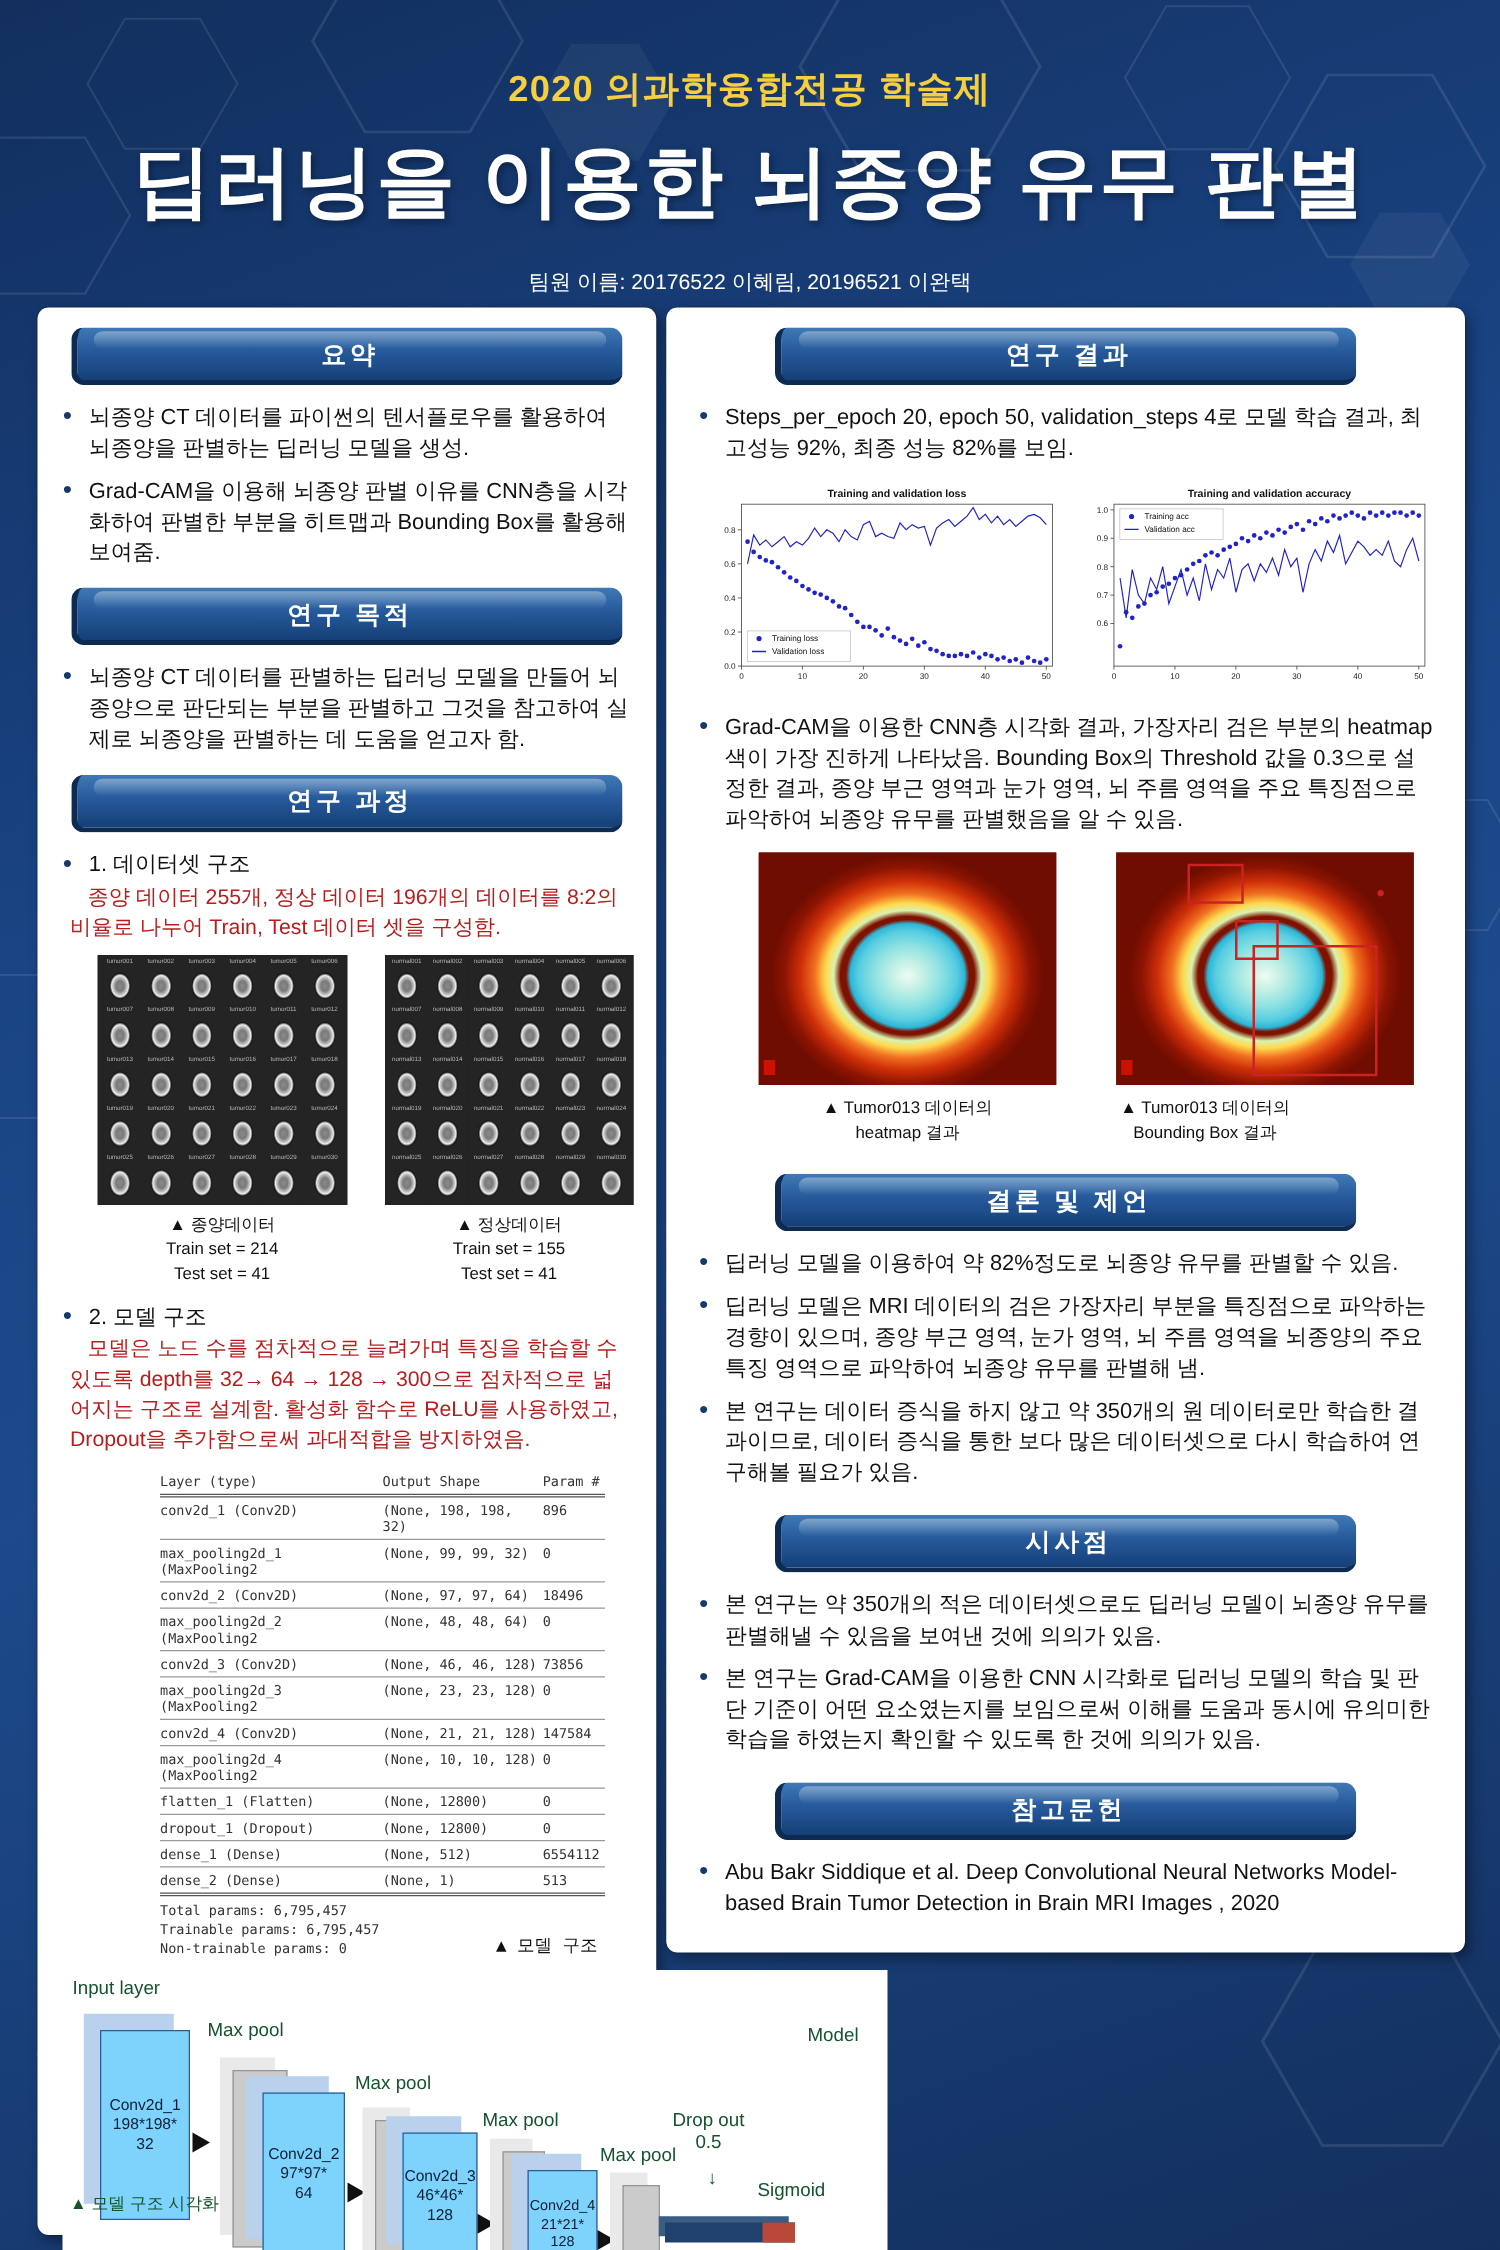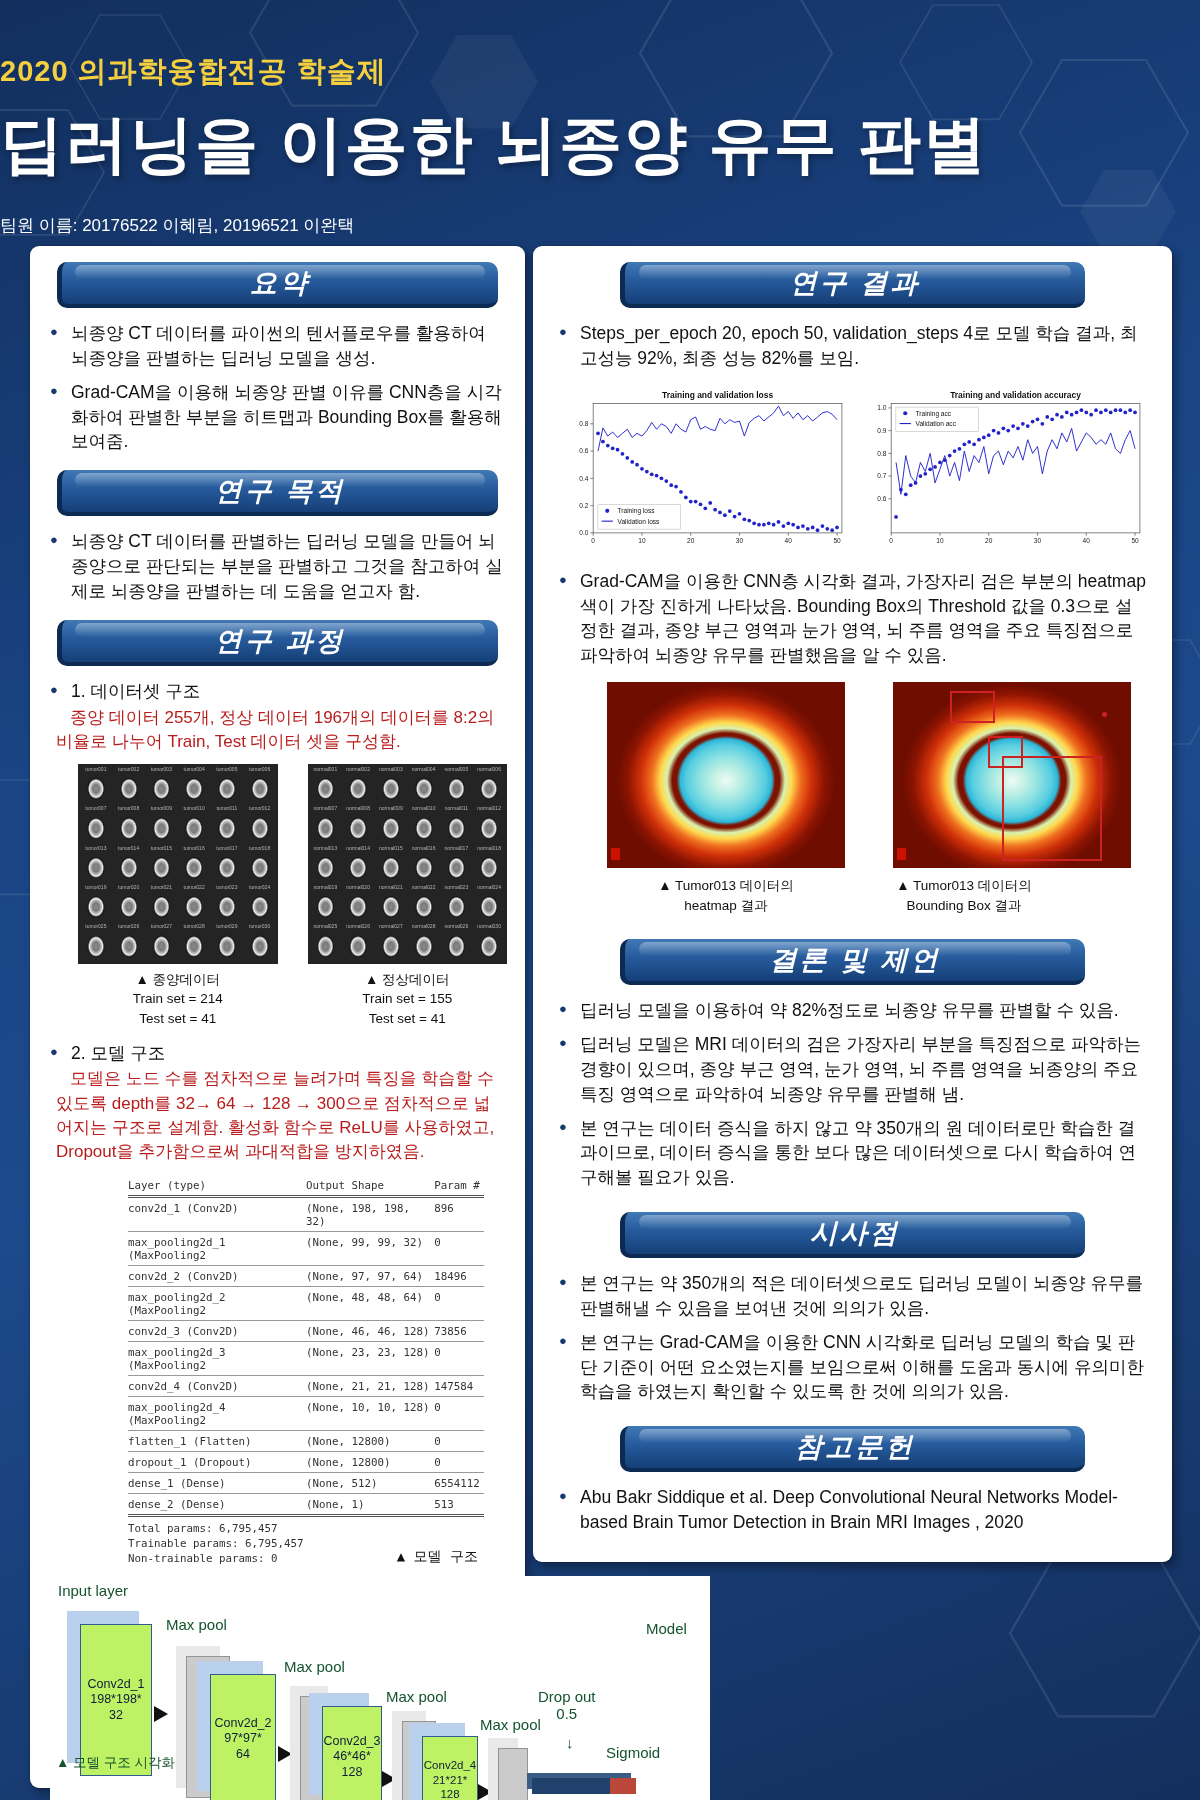--- a/index.html
+++ b/index.html
@@ -3,37 +3,37 @@
 <meta charset="utf-8">
 <style>
   html,body{margin:0;padding:0;}
   body{
     width:1200px;height:1800px;position:relative;overflow:hidden;
     font-family:"Liberation Sans",sans-serif;
     background:linear-gradient(160deg,#122f5e 0%,#1a4484 35%,#1d4a8c 55%,#132f5d 100%);
   }
   .bg-hex{position:absolute;left:0;top:0;z-index:0;}
   
-  .header{position:absolute;left:0;top:0;width:1200px;z-index:1;}
+  .header{position:absolute;left:0;top:0;width:1200px;text-align:center;z-index:1;}
   .event{margin-top:52px;font-size:29px;font-weight:bold;color:#f6cf3e;letter-spacing:1px;}
   .title{margin-top:10px;font-size:63px;font-weight:800;color:#ffffff;letter-spacing:2px;text-shadow:2px 3px 6px rgba(0,0,0,.35);}
   .team{margin-top:26px;font-size:17px;color:#ffffff;}
   
   .panel{position:absolute;background:#ffffff;border-radius:9px;z-index:1;
     box-shadow:0 0 0 1px rgba(0,0,0,.12),4px 5px 10px rgba(0,0,0,.35);}
   #panel-left{left:30px;top:246px;width:495px;height:1542px;padding:0;}
   #panel-right{left:533px;top:246px;width:639px;height:1316px;}
   
   .sec-bar{position:relative;margin:16px auto 0 auto;height:42px;border-radius:10px;
     background:linear-gradient(180deg,#4079b6 0%,#265a9b 45%,#153f77 100%);
     border-left:5px solid #0c2a52;border-bottom:4px solid #0c2a52;
     display:flex;align-items:center;justify-content:center;}
   .sec-bar::before{content:"";position:absolute;left:3%;top:3px;width:94%;height:14px;border-radius:8px;
     background:linear-gradient(180deg,rgba(255,255,255,.35),rgba(255,255,255,0));}
-  .sec-bar span{color:#fff;font-size:27px;font-weight:bold;letter-spacing:3px;position:relative;font-style:italic;}
+  .sec-bar span{color:#fff;font-size:20px;font-weight:bold;letter-spacing:3px;position:relative;}
   #panel-left .sec-bar{width:88%;}
   #panel-right .sec-bar{width:72%;}
   
   .content{padding:4px 18px 0 20px;}
   .bullet{position:relative;padding-left:21px;font-size:17.5px;color:#111;line-height:1.42;margin:9px 0 0 0;}
   .bullet::before{content:"●";position:absolute;left:0;top:2px;font-size:13px;color:#16396d;}
   .para{padding-left:6px;font-size:17px;color:#b91c1c;line-height:1.42;text-indent:14px;margin-top:2px;}
   .caption{font-size:13.5px;color:#111;text-align:center;line-height:1.45;}
   
   .mri-row{display:flex;gap:30px;margin:10px 0 0 28px;}
@@ -49,21 +49,21 @@
   .t-head{display:flex;border-bottom:3px double #555;padding:3px 0;}
   .t-row{display:flex;border-bottom:1px solid #999;padding:4px 0 3px 0;}
   .t-row:last-child{border-bottom:3px double #555;}
   .c1{width:50%;} .c2{width:36%;} .c3{width:14%;}
   .t-foot{display:flex;justify-content:space-between;align-items:flex-end;margin-top:4px;}
   .totals{font-family:"DejaVu Sans Mono",monospace;font-size:10.8px;color:#333;line-height:1.4;}
   .t-caption{font-size:14px;color:#111;padding-right:6px;}
   
   #arch{position:relative;width:660px;height:252px;margin-top:10px;background:#fff;z-index:2;}
   .dlabel{position:absolute;font-size:15px;color:#14532d;}
-  .cbox{position:absolute;background:#bef264;border:1px solid #2d5b92;color:#0b1f38;
+  .cbox{position:absolute;background:#7dd3fc;border:1px solid #2d5b92;color:#0b1f38;
     box-shadow:-13px -13px 0 0 #b9d1ec;display:flex;flex-direction:column;
     align-items:center;justify-content:center;font-size:12.5px;line-height:1.25;text-align:center;}
   .pbox{position:absolute;background:#cbcbcb;border:1px solid #949494;box-shadow:-10px -10px 0 0 #e9e9e9;}
   .arrow{position:absolute;width:0;height:0;border-left:14px solid #111;
     border-top:8px solid transparent;border-bottom:8px solid transparent;}
   .finbar{position:absolute;left:482px;top:202px;width:104px;height:16px;background:#20416b;
     box-shadow:-5px -5px 0 0 #3a5d85;}
   .finred{position:absolute;right:0;top:0;width:26px;height:16px;background:#b9473a;}
   
   .charts{display:flex;gap:14px;margin:14px 0 0 6px;}

